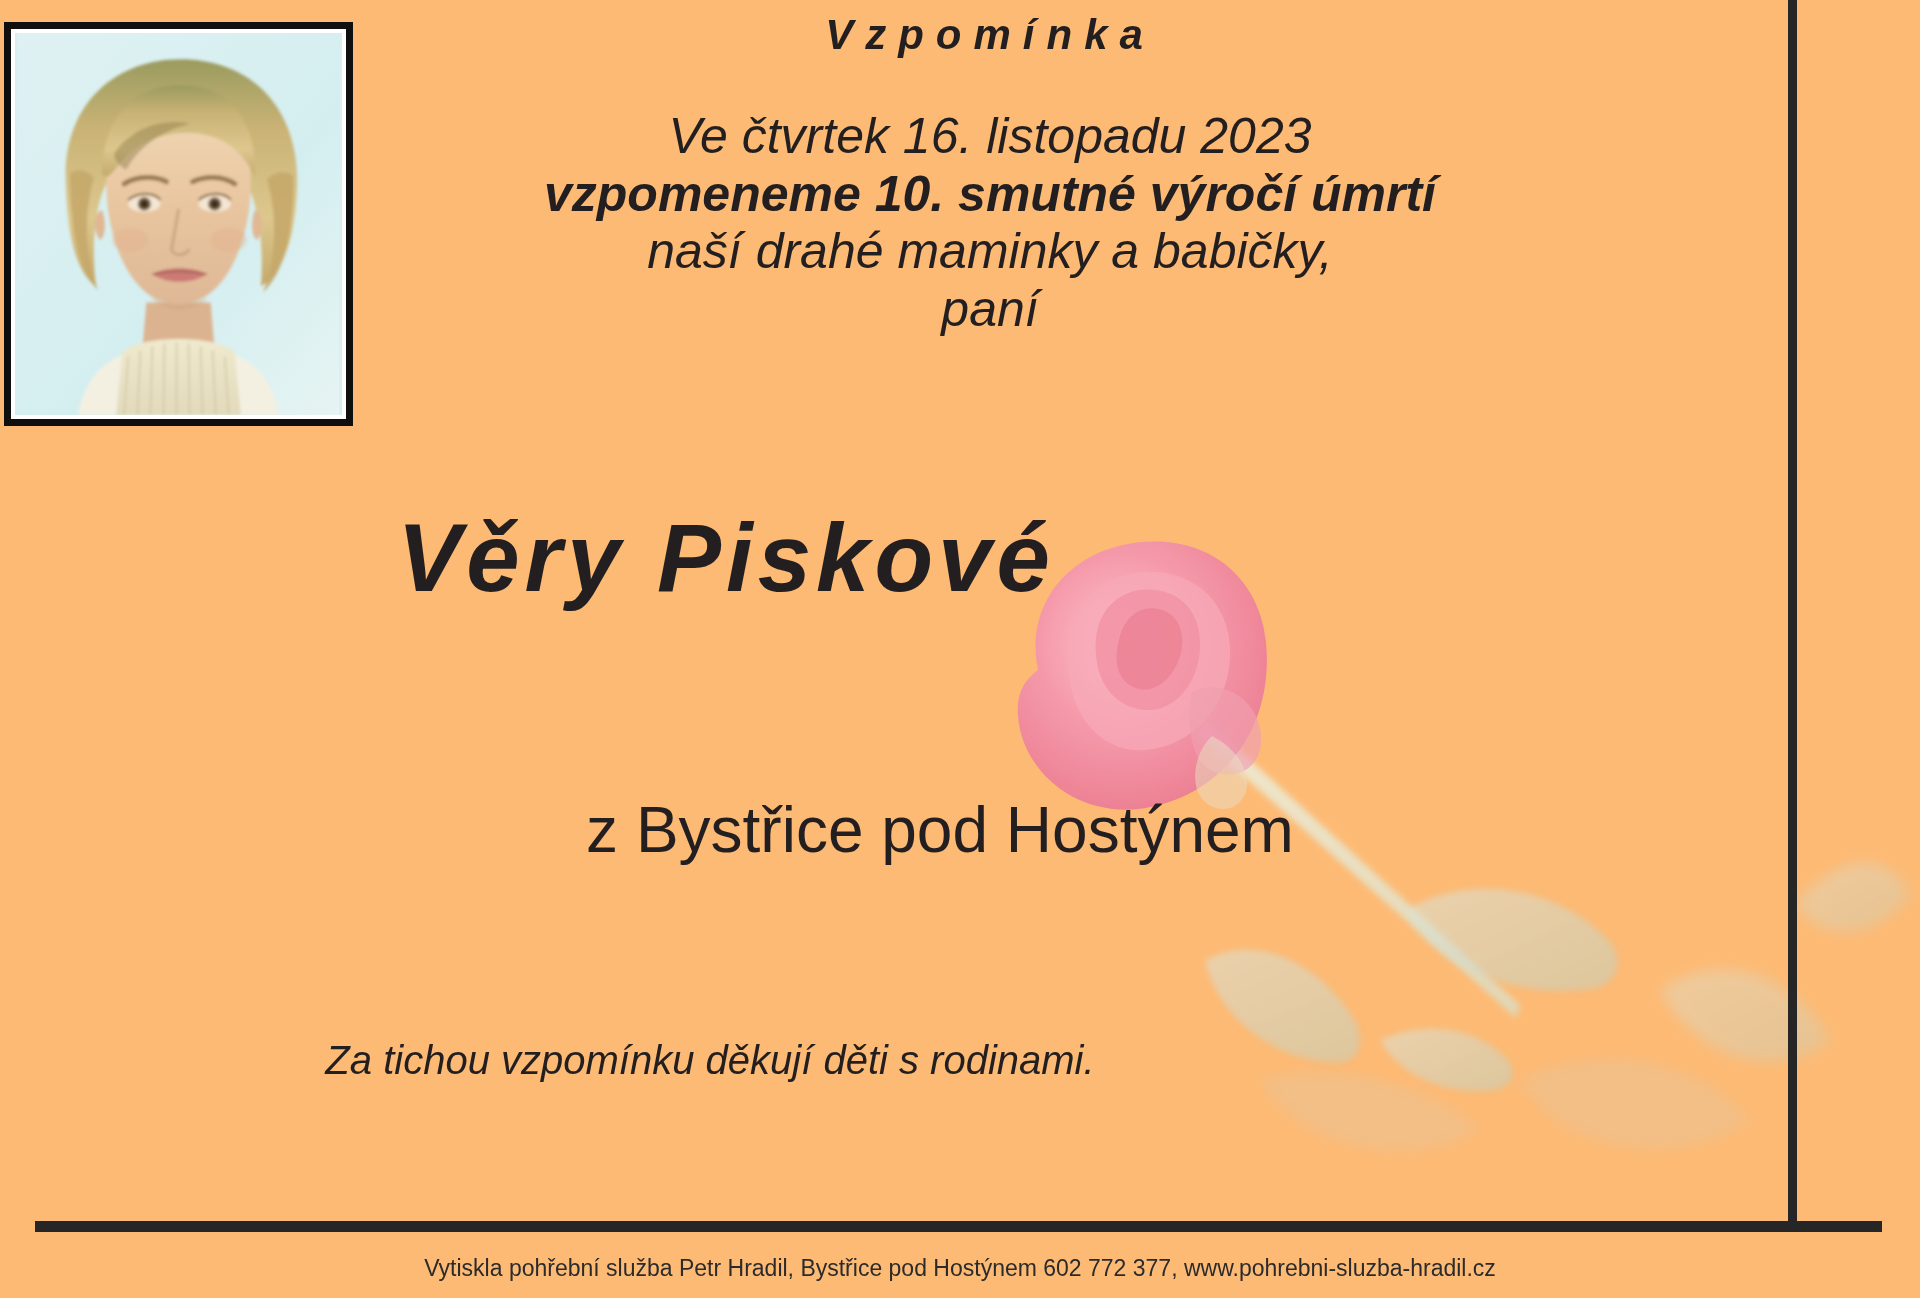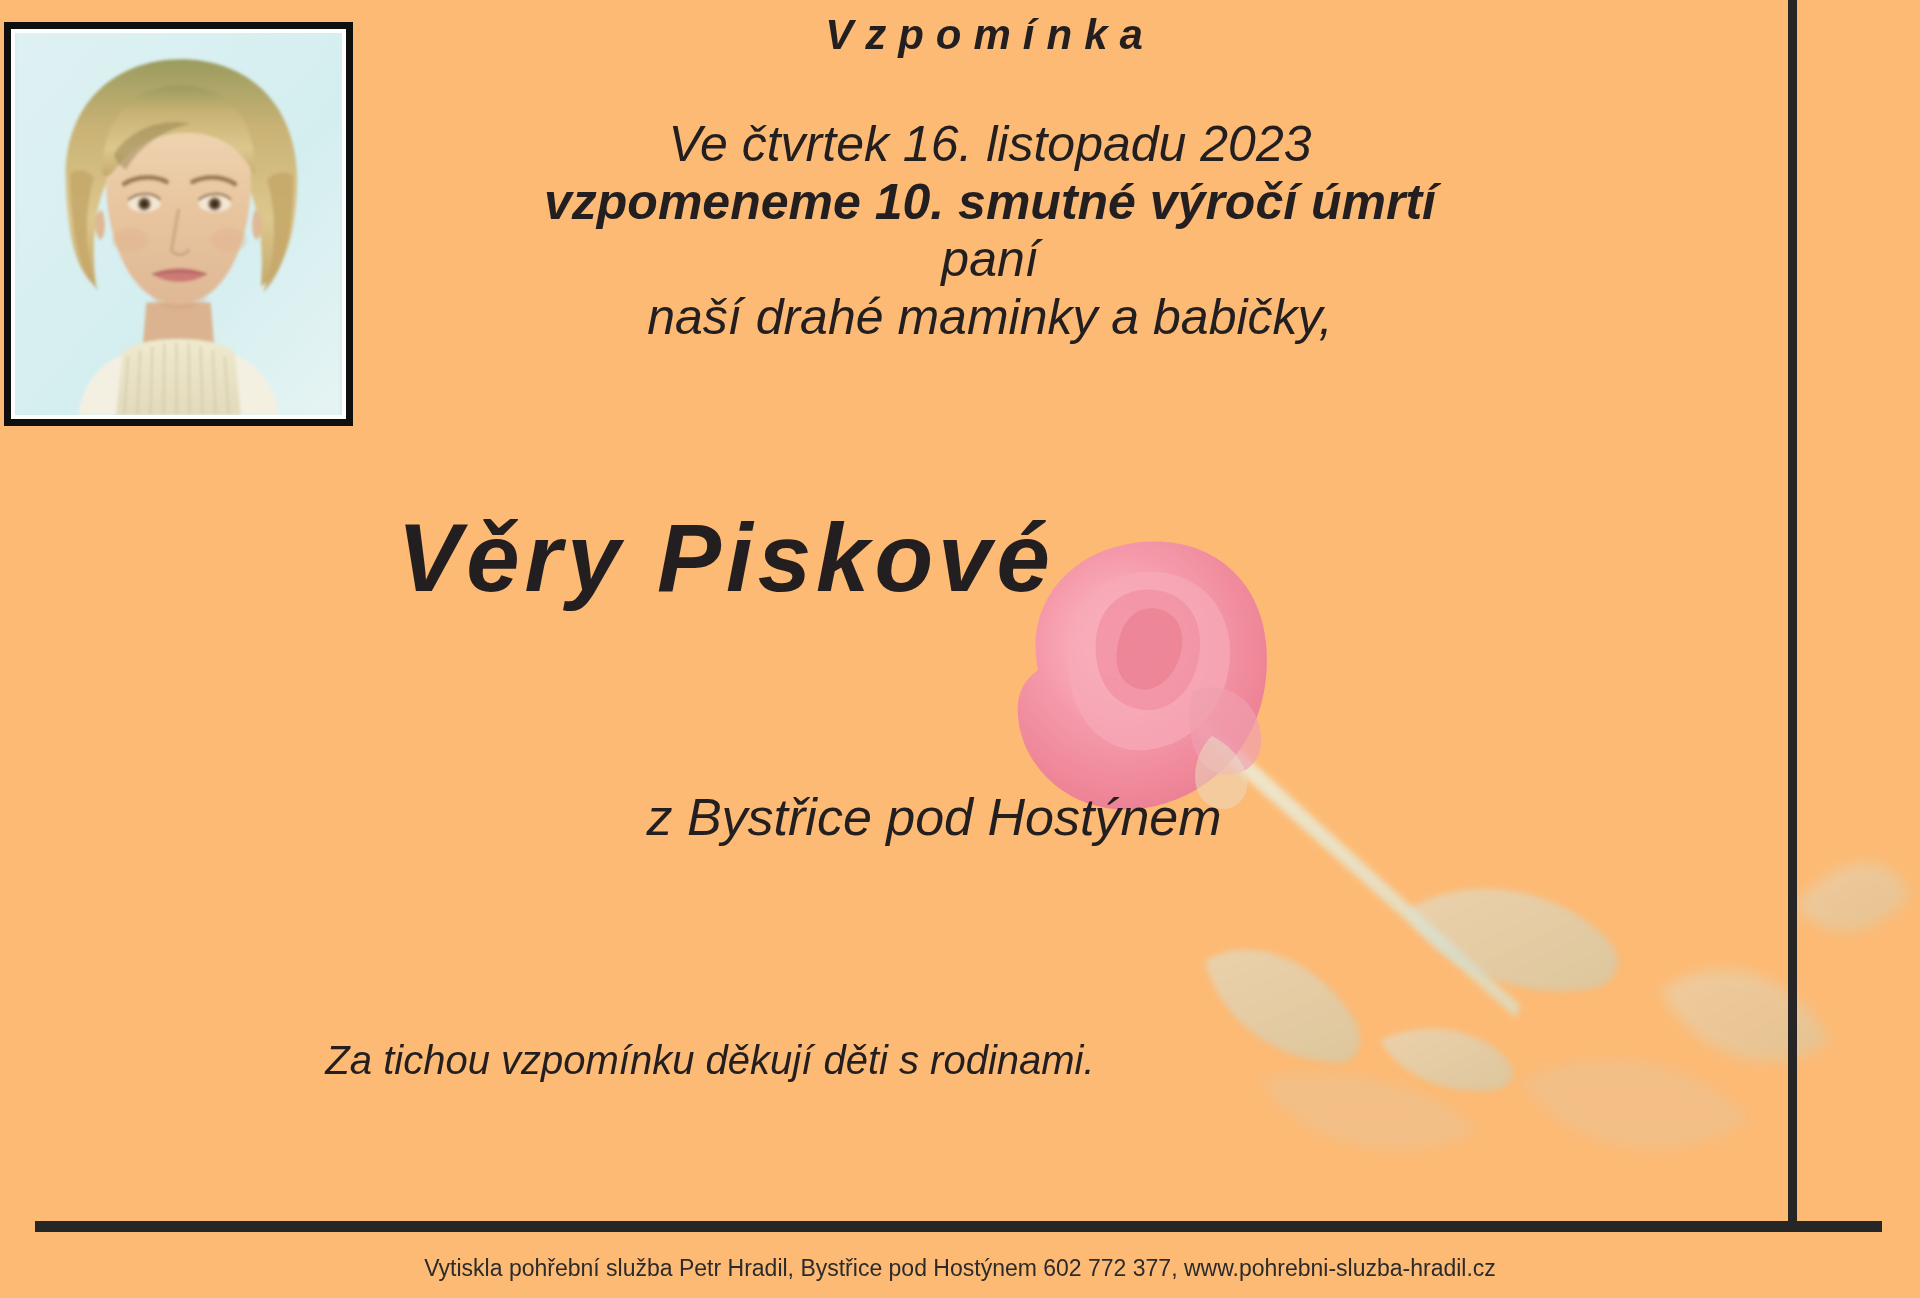--- a/index.html
+++ b/index.html
@@ -96,21 +96,21 @@
     font-size: 42px;
     font-weight: bold;
     font-style: italic;
     letter-spacing: 12px;
     font-stretch: condensed;
     line-height: 1.0;
     color: #231f20;
   }
 
   .intro {
-    margin: 8px;
+    margin: 0;
     padding-top: 52px;
     font-size: 50px;
     font-style: italic;
     line-height: 1.15;
     color: #231f20;
   }
   .intro .ln { display:block; white-space: nowrap; }
   .intro .ln.strong { font-weight: bold; }
 
   .deceased-name {
@@ -127,24 +127,23 @@
     line-height: 1.05;
     color: #231f20;
     z-index: 2;
   }
 
   .origin {
     position: absolute;
     left: 300px;
     top: 785px;
     width: 1260px;
-    margin: 4px;
-    text-align: center;
-    font-size: 52px;
-    font-style: italic;
+    margin: 10px;
+    text-align: center;
+    font-size: 64px;
     line-height: 1.1;
     color: #231f20;
     z-index: 2;
   }
 
   .thanks {
     position: absolute;
     left: 0px;
     top: 1038px;
     width: 1420px;
@@ -326,22 +325,22 @@
         </svg>
       </div>
     </div>
   </div>
 
   <div class="text-column">
     <h1 class="heading">Vzpomínka</h1>
     <div class="intro">
       <span class="ln">Ve čtvrtek 16. listopadu 2023</span>
       <span class="ln strong">vzpomeneme 10. smutné výročí úmrtí</span>
+      <span class="ln">naší drahé maminky a babičky,</span>
       <span class="ln">paní</span>
-      <span class="ln">naší drahé maminky a babičky,</span>
     </div>
   </div>
 
   <div class="deceased-name">Věry Piskové</div>
 
   <div class="origin">z Bystřice pod Hostýnem</div>
 
   <div class="thanks">Za tichou vzpomínku děkují děti s rodinami.</div>
 
   <div class="rule-vertical"></div>

